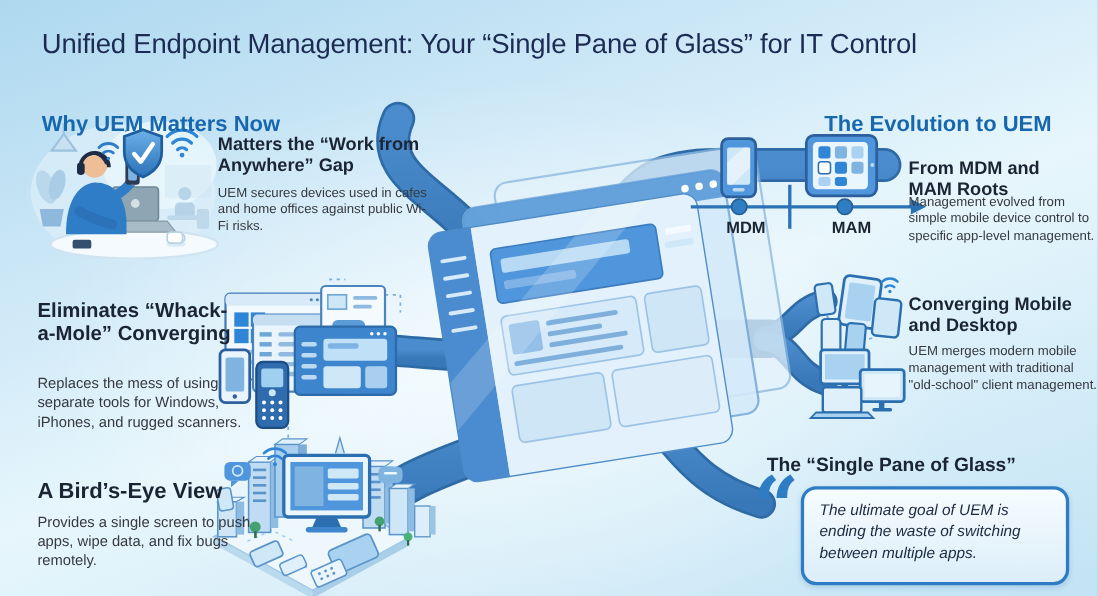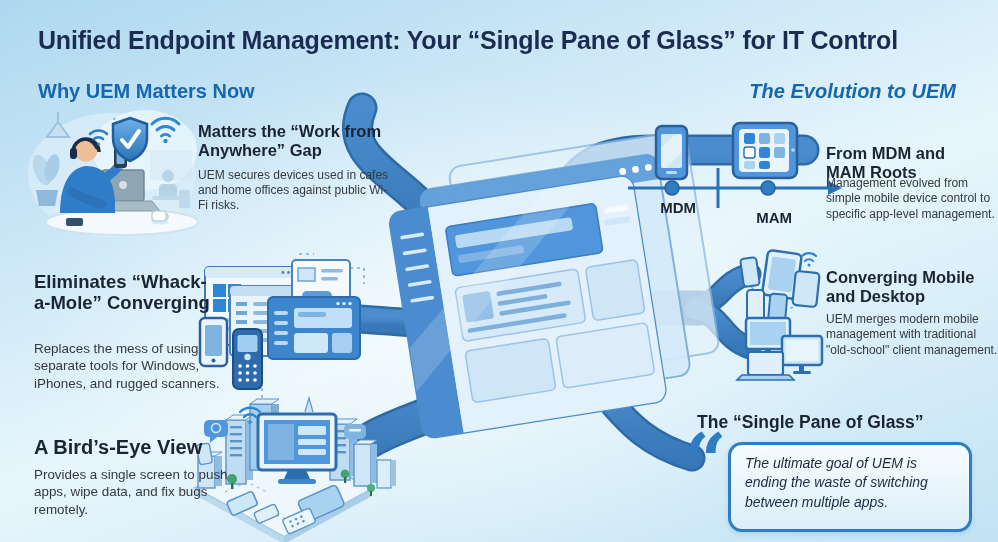--- a/index.html
+++ b/index.html
@@ -5,22 +5,22 @@
   html,body{margin:0;padding:0;background:#9fc9e2;}
   .stage{
     position:relative;width:998px;height:542px;overflow:hidden;
     font-family:"Liberation Sans","DejaVu Sans",sans-serif;
     background:
       radial-gradient(ellipse at 46% 60%, rgba(255,255,255,.55), rgba(255,255,255,0) 55%),
       linear-gradient(160deg,#aed8ef 0%, #cde8f7 30%, #e7f6fc 54%, #c2e3f4 100%);
   }
   .abs{position:absolute;}
   .art{left:0;top:0;width:998px;height:542px;}
-  .title{left:38px;top:26px;font-size:25px;font-weight:bold;color:#1c2b52;letter-spacing:-0.2px;white-space:nowrap;}
-  .colhead{font-size:20px;font-weight:bold;color:#1767ae;white-space:nowrap;}
+  .title{left:38px;top:26px;font-size:25px;font-weight:normal;color:#1c2b52;letter-spacing:-0.2px;white-space:nowrap;}
+  .colhead{font-size:20px;font-weight:bold;color:#1767ae;white-space:nowrap;margin-top:22px;}
   .h{font-weight:bold;color:#1b2433;}
   .b{color:#35393f;}
   .h1l{left:198px;top:122px;width:215px;font-size:16.5px;line-height:1.18;}
   .b1l{left:198px;top:168px;width:192px;font-size:12px;line-height:1.26;}
   .h2l{left:34px;top:271px;width:178px;font-size:18.5px;line-height:1.14;}
   .b2l{left:34px;top:340px;width:205px;font-size:13.4px;line-height:1.3;}
   .h3l{left:34px;top:436px;font-size:20px;white-space:nowrap;}
   .b3l{left:34px;top:466px;width:196px;font-size:13.4px;line-height:1.3;}
   .h1r{left:826px;top:126px;width:135px;font-size:16.5px;line-height:1.18;margin-top:18px;}
   .b1r{left:826px;top:176px;width:170px;font-size:12px;line-height:1.28;}
@@ -436,35 +436,35 @@
       </g>
       <g>
         <rect x="748" y="352" width="35" height="23" rx="2.5" fill="#dff0fb" stroke="#2c6fb0" stroke-width="2.2"></rect>
         <polygon points="742,375 789,375 794,380 737,380" fill="#a9d2f0" stroke="#2c6fb0" stroke-width="1.6"></polygon>
       </g>
     </g>
   </svg>
 
   <div class="abs title">Unified Endpoint Management: Your “Single Pane of Glass” for IT Control</div>
   <div class="abs colhead" style="left:38px;top:80px;">Why UEM Matters Now</div>
-  <div class="abs colhead" style="right:42px;top:80px;font-style:italic;">The Evolution to UEM</div>
+  <div class="abs colhead" style="right:42px;top:80px;">The Evolution to UEM</div>
 
   <div class="abs h h1l">Matters the “Work from Anywhere” Gap</div>
   <div class="abs b b1l">UEM secures devices used in cafes and home offices against public Wi-Fi risks.</div>
 
   <div class="abs h h2l">Eliminates “Whack-a-Mole” Converging</div>
   <div class="abs b b2l">Replaces the mess of using separate tools for Windows, iPhones, and rugged scanners.</div>
 
   <div class="abs h h3l">A Bird’s-Eye View</div>
   <div class="abs b b3l">Provides a single screen to push apps, wipe data, and fix bugs remotely.</div>
 
   <div class="abs h h1r">From MDM and MAM Roots</div>
   <div class="abs b b1r">Management evolved from simple mobile device control to specific app-level management.</div>
   <div class="abs tl" style="left:648px;">MDM</div>
-  <div class="abs tl" style="left:744px;margin-top:10px;">MAM</div>
+  <div class="abs tl" style="left:744px;">MAM</div>
 
   <div class="abs h h2r">Converging Mobile and Desktop</div>
   <div class="abs b b2r">UEM merges modern mobile management with traditional "old-school" client management.</div>
 
   <div class="abs h h3r">The “Single Pane of Glass”</div>
   <div class="abs quoteglyph">“</div>
   <div class="abs quotebox">
     <div class="abs quotetext">The ultimate goal of UEM is ending the waste of switching between multiple apps.</div>
   </div>
 

